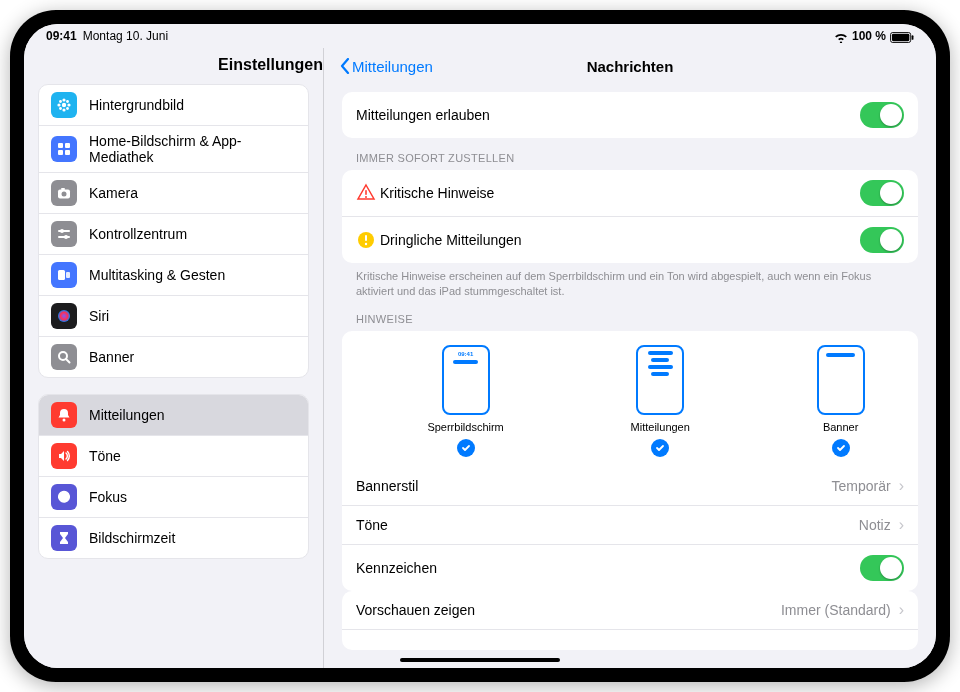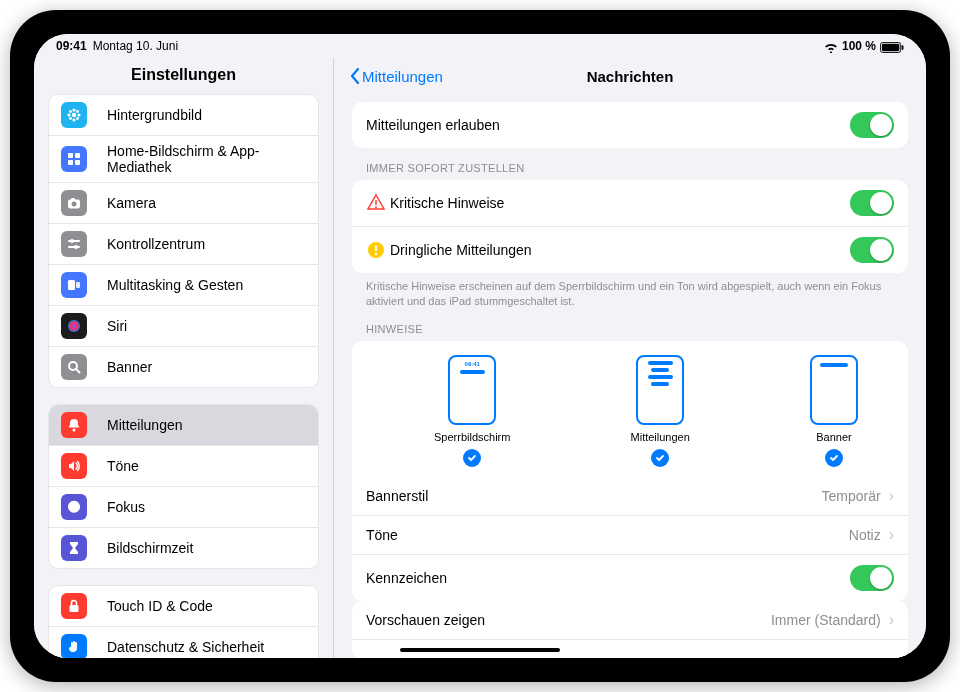--- a/index.html
+++ b/index.html
@@ -1,42 +1,42 @@
 <!DOCTYPE html>
 <html><head>
 <meta charset="utf-8">
 <style>
   * { box-sizing: border-box; margin: 0; padding: 0; font-family: -apple-system, "Helvetica Neue", Arial, sans-serif; }
   body { background: #fff; display: flex; align-items: center; justify-content: center; height: 692px; width: 960px; }
   .device {
-    width: 940px; height: 672px; background: #000; border-radius: 46px; padding: 24px;
+    width: 940px; height: 672px; background: #000; border-radius: 46px; padding: 14px;
     box-shadow: 0 4px 20px rgba(0,0,0,.3);
     position: relative;
   }
   .screen {
     width: 100%; height: 100%; background: #f2f2f7; border-radius: 34px; overflow: hidden;
     position: relative; display: flex; flex-direction: column;
   }
   .statusbar {
     height: 24px; display: flex; align-items: center; justify-content: space-between;
     padding: 0 22px; font-size: 12px; font-weight: 600; color: #000;
     background: #f2f2f7;
   }
   .statusbar .left { display: flex; gap: 6px; align-items: center; }
   .statusbar .right { display: flex; gap: 4px; align-items: flex-end; }
   .wifi-icon, .battery-icon { display:inline-block; }
   .wifi-icon svg, .battery-icon svg { display:block; }
   .content { flex:1; display:flex; overflow:hidden; }
   
   .sidebar { width: 300px; background:#f2f2f7; border-right:1px solid #d1d1d6; display:flex; flex-direction:column; }
-  .sidebar-title { text-align:center; font-size:16px; font-weight:600; padding:8px 0 10px; }
+  .sidebar-title { text-align:right; font-size:16px; font-weight:600; padding:8px 0 10px; }
   .sidebar-scroll { flex:1; overflow-y:auto; padding: 0 14px 10px; }
   .group { background:#fff; border-radius:10px; margin-bottom:16px; overflow:hidden; border:1px solid #e5e5ea;}
   .row {
-    display:flex; align-items:center; gap:20px; padding:7px 12px;
+    display:flex; align-items:center; gap:12px; padding:7px 12px;
     border-bottom:1px solid #e5e5ea; font-size:14px; color:#000; cursor:pointer;
   }
   .row:last-child { border-bottom:none; }
   .row.selected { background:#d8d8de; }
   .icon-box {
     width:26px; height:26px; border-radius:6px; display:flex; align-items:center; justify-content:center;
     flex-shrink:0; color:#fff;
   }
   .icon-box svg { width:16px; height:16px; }
   
@@ -231,39 +231,20 @@
               </div>
               <div class="row">
                 <span class="icon-box" style="background: rgb(88, 86, 214);">
                   <svg viewBox="0 0 16 16">
                     <path d="M4 2h8v2l-3 4 3 4v2H4v-2l3-4-3-4z" fill="#fff"></path>
                   </svg>
                 </span>
                 <span>Bildschirmzeit</span>
               </div>
             </div>
-            <div class="group">
-              <div class="row">
-                <span class="icon-box" style="background: rgb(255, 59, 48);">
-                  <svg viewBox="0 0 16 16">
-                    <rect x="3.5" y="7" width="9" height="7" rx="1.5" fill="#fff"></rect>
-                    <path d="M5.5 7V5a2.5 2.5 0 015 0v2" stroke="#fff" stroke-width="1.6" fill="none"></path>
-                  </svg>
-                </span>
-                <span>Touch ID &amp; Code</span>
-              </div>
-              <div class="row">
-                <span class="icon-box" style="background: rgb(0, 122, 255);">
-                  <svg viewBox="0 0 16 16">
-                    <path d="M5 8V4a1 1 0 012 0v3V3a1 1 0 012 0v4V4a1 1 0 012 0v5a4 4 0 01-4 4H7a4 4 0 01-4-4l1-1z" fill="#fff"></path>
-                  </svg>
-                </span>
-                <span>Datenschutz &amp; Sicherheit</span>
-              </div>
-            </div>
           </div>
       </aside>
 
       <main class="detail">
         <div class="detail-header">
           <div class="back">
             <svg width="10" height="16" viewBox="0 0 10 16">
                 <path d="M8 1L2 8l6 7" stroke="#007aff" stroke-width="2.2" fill="none" stroke-linecap="round" stroke-linejoin="round"></path>
               </svg>
             <span>Mitteilungen</span>

